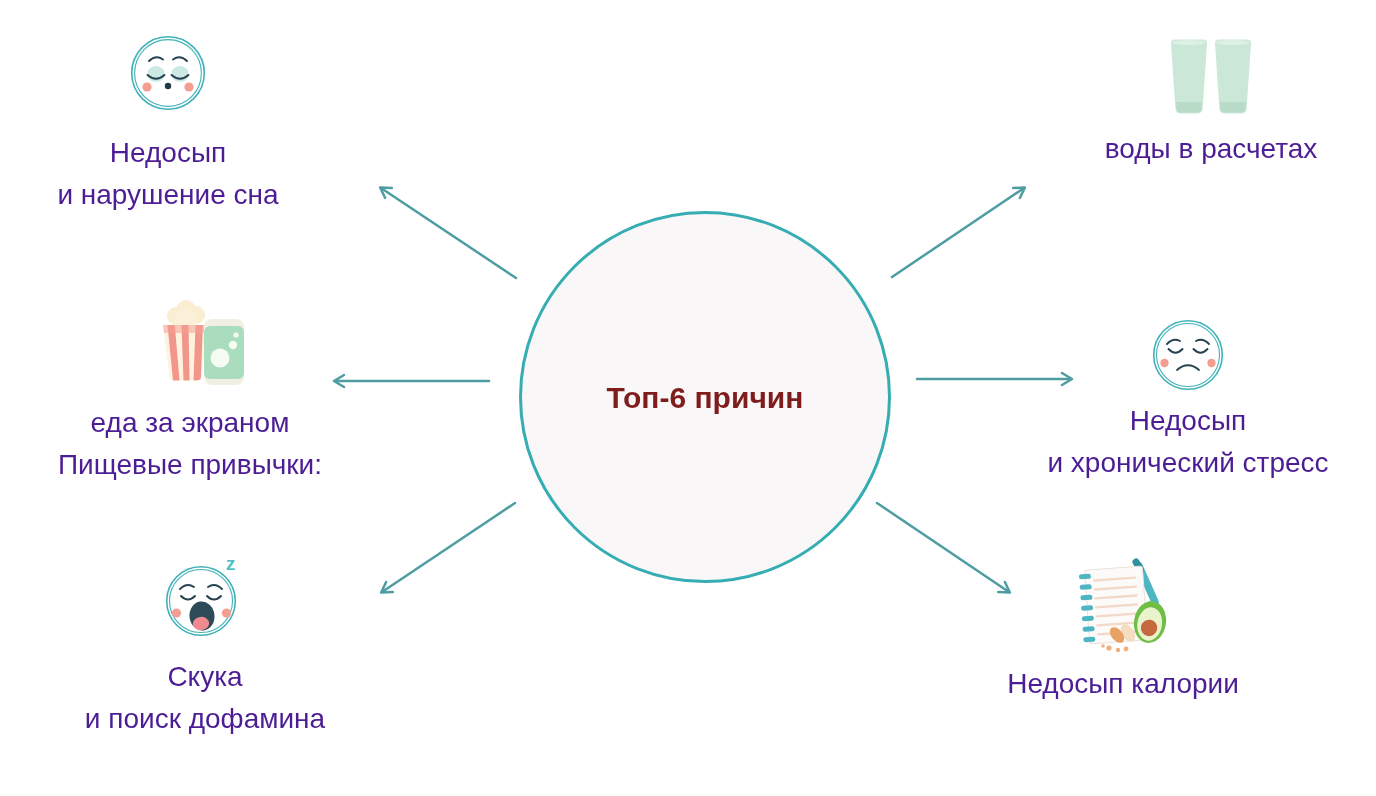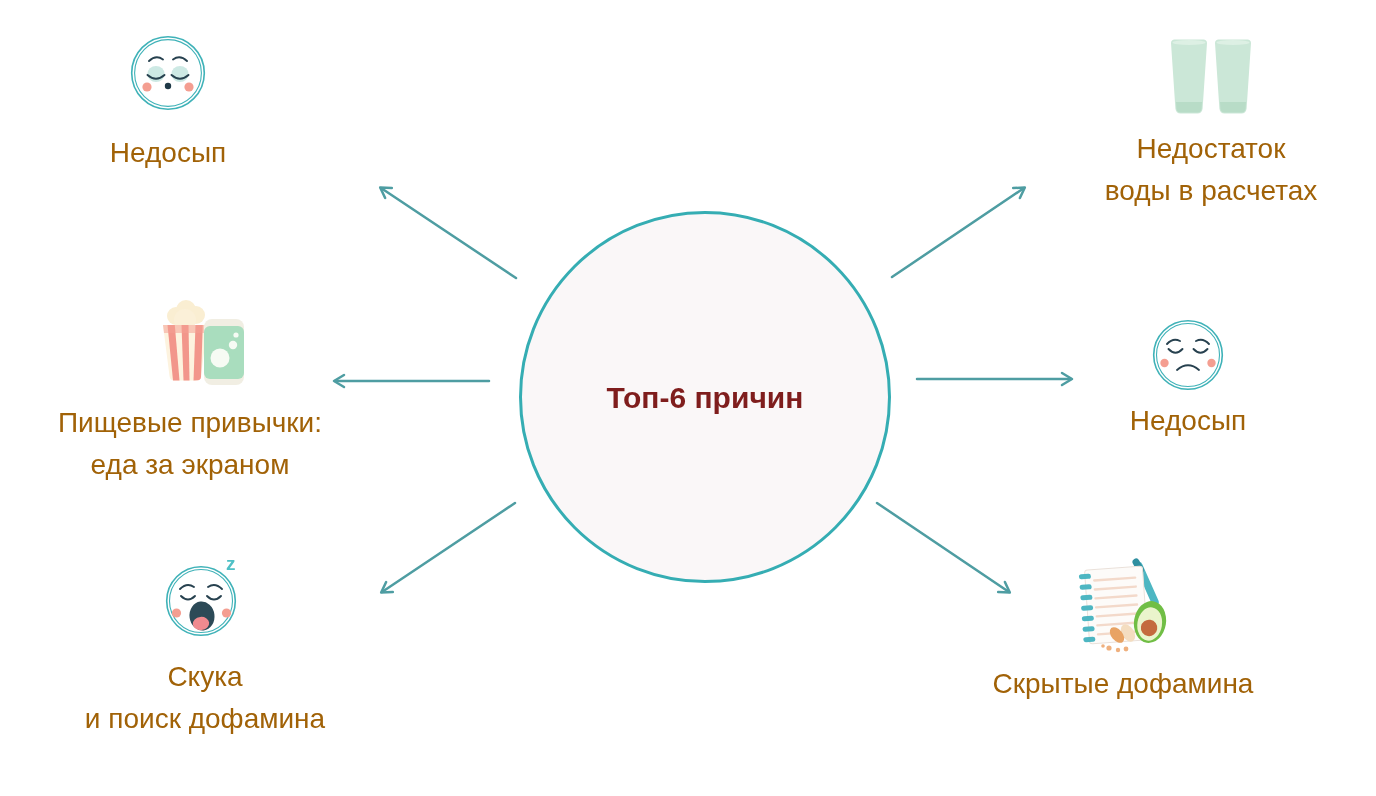--- a/index.html
+++ b/index.html
@@ -17,21 +17,21 @@
     display:flex;flex-direction:column;align-items:center;justify-content:center;
     text-align:center;
   }
   .center-circle .line{
     font-size:30px;font-weight:700;line-height:41px;color:#7f1d1d;
   }
   .item{
     position:absolute;display:flex;flex-direction:column;align-items:center;
     text-align:center;
   }
-  .item .label{font-size:28px;line-height:42px;font-weight:400;color:#a16207;white-space:nowrap;}
+  .item .label{font-size:28px;line-height:42px;font-weight:400;color:#4c1d95;white-space:nowrap;}
   .icon{display:block;}
   .item-sleep{left:18px;top:34px;width:300px;}
   .item-sleep .icon{margin-bottom:20px;}
   .item-water{left:1061px;top:38px;width:300px;}
   .item-water .icon{margin-bottom:12px;}
   .item-habits{left:30px;top:300px;width:320px;}
   .item-habits .icon{margin-bottom:16px;transform:translateX(14px);}
   .item-emotions{left:1038px;top:318px;width:300px;}
   .item-emotions .icon{margin-bottom:8px;}
   .item-boredom{left:55px;top:552px;width:300px;}
@@ -70,36 +70,36 @@
     <path d="M44,25.5 Q51,20.5 58,27" fill="none" stroke="#27414f" stroke-width="1.9" stroke-linecap="round"></path>
     <ellipse cx="27" cy="40" rx="8.6" ry="8" fill="#cde9e4"></ellipse>
     <ellipse cx="51" cy="40" rx="8.6" ry="8" fill="#cde9e4"></ellipse>
     <path d="M18.5,41 Q27,48.5 35.5,41" fill="none" stroke="#27414f" stroke-width="1.9" stroke-linecap="round"></path>
     <path d="M42.5,41 Q51,48.5 59.5,41" fill="none" stroke="#27414f" stroke-width="1.9" stroke-linecap="round"></path>
     <circle cx="18" cy="53" r="4.6" fill="#f49e91"></circle>
     <circle cx="60" cy="53" r="4.6" fill="#f49e91"></circle>
     <circle cx="39" cy="52" r="3.2" fill="#1f3947"></circle>
   </svg>
   <div class="label">Недосып</div>
+  <div class="label">и нарушение сна</div>
 </div>
 
 <div class="item item-water">
   <svg class="icon" width="88" height="78" viewBox="0 0 88 78">
     <g>
       <path d="M4,5 C4,3 5.5,1.5 7.5,1.5 L36.5,1.5 C38.5,1.5 40,3 40,5 L35.6,70.5 C35.4,73.5 33.4,75.5 30.4,75.5 L13.6,75.5 C10.6,75.5 8.6,73.5 8.4,70.5 Z" fill="#cbe7d7"></path>
       <path d="M9,64 L35,64 L34.6,70.5 C34.4,73 32.8,74.5 30.4,74.5 L13.6,74.5 C11.2,74.5 9.6,73 9.4,70.5 Z" fill="#b8dcc7"></path>
       <ellipse cx="22" cy="4.5" rx="16.5" ry="2.6" fill="#ddf0e4"></ellipse>
     </g>
     <g transform="translate(44,0)">
       <path d="M4,5 C4,3 5.5,1.5 7.5,1.5 L36.5,1.5 C38.5,1.5 40,3 40,5 L35.6,70.5 C35.4,73.5 33.4,75.5 30.4,75.5 L13.6,75.5 C10.6,75.5 8.6,73.5 8.4,70.5 Z" fill="#cbe7d7"></path>
       <path d="M9,64 L35,64 L34.6,70.5 C34.4,73 32.8,74.5 30.4,74.5 L13.6,74.5 C11.2,74.5 9.6,73 9.4,70.5 Z" fill="#b8dcc7"></path>
       <ellipse cx="22" cy="4.5" rx="16.5" ry="2.6" fill="#ddf0e4"></ellipse>
     </g>
   </svg>
-  <div class="label">Недостаток</div>
   <div class="label">воды в расчетах</div>
 </div>
 
 <div class="item item-habits">
   <svg class="icon" width="100" height="86" viewBox="0 0 100 86">
     <g>
       <circle cx="22" cy="16" r="9" fill="#faeed2"></circle>
       <circle cx="32" cy="10" r="10" fill="#faeed2"></circle>
       <circle cx="42" cy="15" r="9" fill="#faeed2"></circle>
       <circle cx="31" cy="20" r="11" fill="#fbf0d8"></circle>
@@ -110,37 +110,38 @@
       <path d="M9,25 L10,33 L52.6,33 L53.5,25 Z" fill="#f4a094" opacity="0.55"></path>
     </g>
     <g>
       <rect x="50" y="19" width="40" height="66" rx="8" fill="#f1eee3"></rect>
       <rect x="50" y="26" width="40" height="53" rx="6" fill="#a9ddbe"></rect>
       <circle cx="66" cy="58" r="9.5" fill="#f6fbf4"></circle>
       <circle cx="79" cy="45" r="4.2" fill="#f6fbf4"></circle>
       <circle cx="82" cy="35" r="2.6" fill="#f6fbf4"></circle>
     </g>
   </svg>
+  <div class="label">еда за экраном</div>
   <div class="label">Пищевые привычки:</div>
-  <div class="label">еда за экраном</div>
 </div>
 
 <div class="item item-emotions">
   <svg class="icon" width="74" height="74" viewBox="0 0 74 74">
     <circle cx="37" cy="37" r="34.3" fill="#ffffff" stroke="#3fb2b8" stroke-width="1.6"></circle>
     <circle cx="37" cy="37" r="31.5" fill="none" stroke="#3fb2b8" stroke-width="1.1"></circle>
     <path d="M16,26 Q22,19.5 29,23" fill="none" stroke="#27414f" stroke-width="1.9" stroke-linecap="round"></path>
     <path d="M45,23 Q52,19.5 58,26" fill="none" stroke="#27414f" stroke-width="1.9" stroke-linecap="round"></path>
     <path d="M17.5,31 Q24.5,38.5 31.5,31" fill="none" stroke="#27414f" stroke-width="1.9" stroke-linecap="round"></path>
     <path d="M42.5,31 Q49.5,38.5 56.5,31" fill="none" stroke="#27414f" stroke-width="1.9" stroke-linecap="round"></path>
     <path d="M26,52 Q37,42.5 48,52" fill="none" stroke="#27414f" stroke-width="1.9" stroke-linecap="round"></path>
     <circle cx="13.5" cy="45" r="4.2" fill="#f49e91"></circle>
     <circle cx="60.5" cy="45" r="4.2" fill="#f49e91"></circle>
   </svg>
   <div class="label">Недосып</div>
+  <div class="label">и хронический стресс</div>
 </div>
 
 <div class="item item-boredom">
   <svg class="icon" width="90" height="90" viewBox="0 0 90 90">
     <text x="66" y="18" font-size="19" font-weight="700" fill="#4fc0c6" font-family="Liberation Sans, sans-serif">z</text>
     <circle cx="41" cy="49" r="34.3" fill="#ffffff" stroke="#3fb2b8" stroke-width="1.6"></circle>
     <circle cx="41" cy="49" r="31.5" fill="none" stroke="#3fb2b8" stroke-width="1.1"></circle>
     <path d="M20,37 Q27,30 34,35" fill="none" stroke="#27414f" stroke-width="1.9" stroke-linecap="round"></path>
     <path d="M48,35 Q55,30 62,37" fill="none" stroke="#27414f" stroke-width="1.9" stroke-linecap="round"></path>
     <path d="M21,44 Q28,51 35,44" fill="none" stroke="#27414f" stroke-width="1.9" stroke-linecap="round"></path>
@@ -186,14 +187,14 @@
       <circle cx="45" cy="92" r="2.2" fill="#efb07e"></circle>
       <circle cx="53" cy="91" r="2.4" fill="#efb07e"></circle>
       <circle cx="30" cy="88" r="1.8" fill="#efb07e"></circle>
     </g>
     <g transform="rotate(9 77 64)">
       <ellipse cx="77" cy="64" rx="16" ry="21" fill="#70be45"></ellipse>
       <ellipse cx="77" cy="66" rx="12.3" ry="16.8" fill="#eaf4cc"></ellipse>
       <circle cx="77" cy="70" r="8.2" fill="#c46a3e"></circle>
     </g>
   </svg>
-  <div class="label">Скрытые дофамина</div>
+  <div class="label">Недосып калории</div>
 </div>
 
 </body></html>

